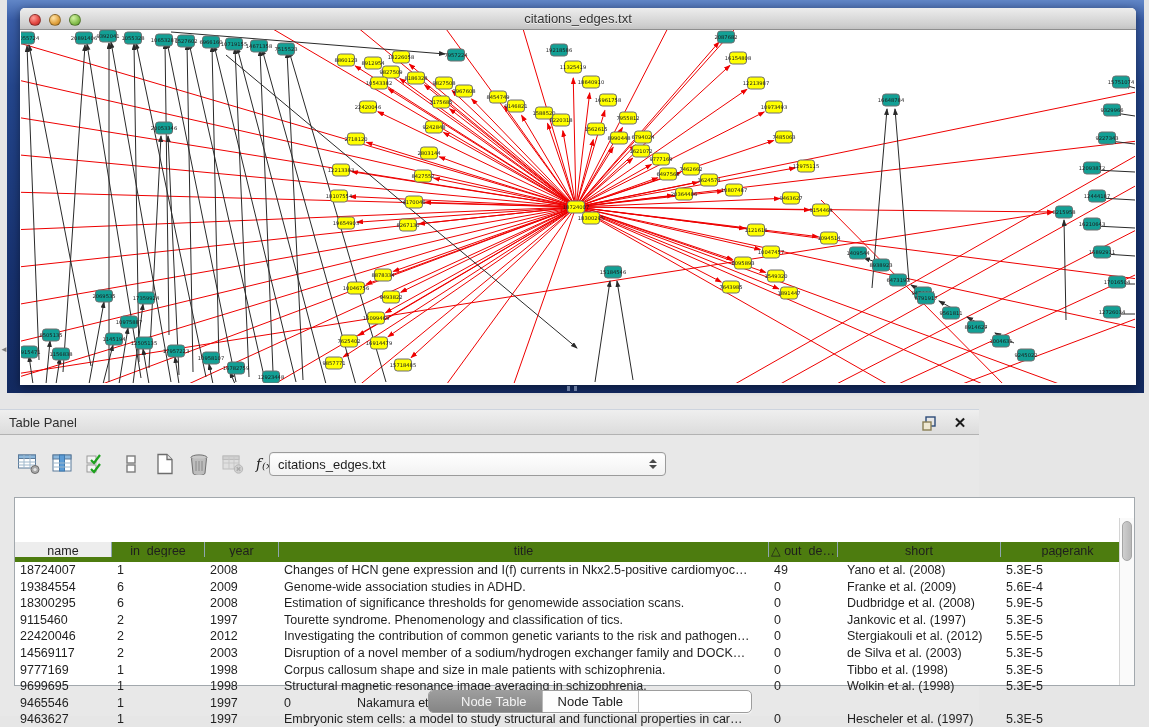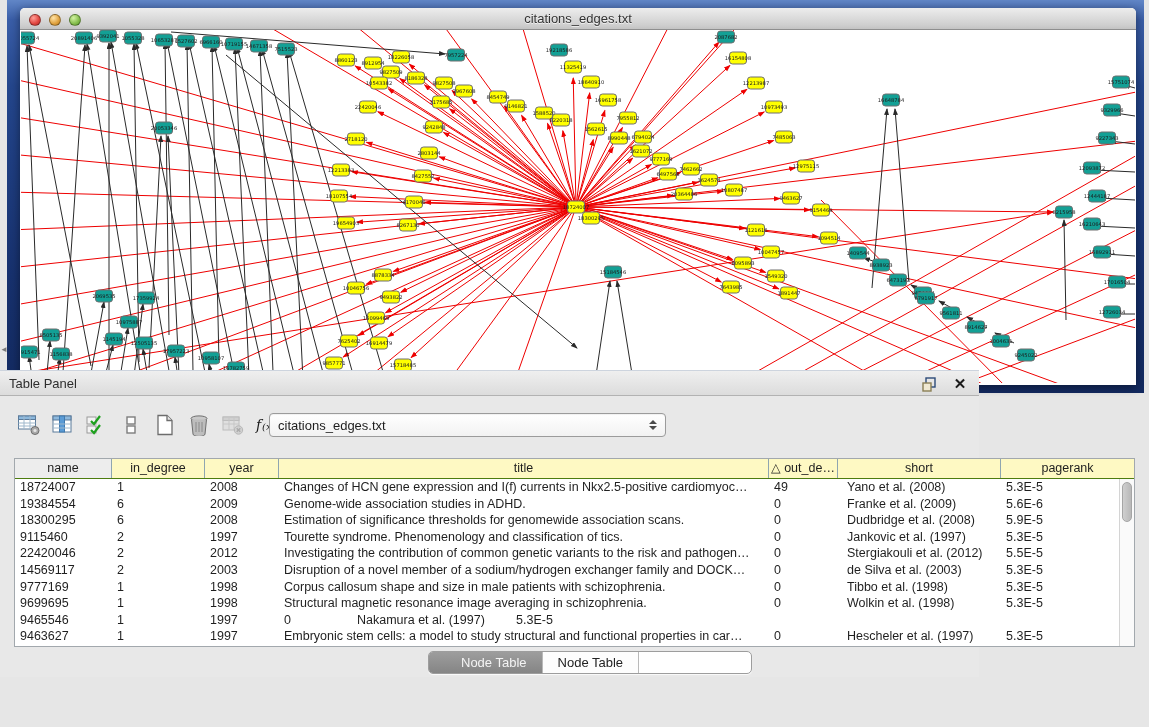--- a/index.html
+++ b/index.html
@@ -24,21 +24,21 @@
   .light.green  { background:radial-gradient(circle at 35% 30%,#d2f2a2,#84bd4c 60%,#5e9a2e); }
   .canvas-wrap { position:relative; width:1114px; height:353px; margin-left:1px;
     background:#fff; overflow:hidden; }
   svg text.nlab { font-family:"DejaVu Sans", sans-serif; font-size:5.2px; fill:#1c1c1c; }
   .collapse-arrow { position:absolute; left:0px; top:344px; width:7px; height:12px;
     color:#7a7a7a; font-size:8px; line-height:12px; text-align:center; }
   .split-handle { position:absolute; left:560px; top:386px; width:10px; height:5px;
     border-left:3px solid #8fa0c0; border-right:3px solid #8fa0c0; opacity:.7; }
 
   
-  .table-panel { position:absolute; left:0; top:370px; width:979px; height:307px; background:#e8e8e8; }
+  .table-panel { position:absolute; left:0; top:409px; width:979px; height:307px; background:#e8e8e8; }
   .tp-titlebar { position:relative; height:26px;
     background:linear-gradient(180deg,#efefef,#dcdcdc);
     border-top:1px solid #cdd4de; border-bottom:1px solid #b2b2b2; }
   .tp-title { position:absolute; left:9px; top:5px; font-size:13px; color:#2e2e2e; }
   .tp-buttons { position:absolute; right:10px; top:4px; display:flex; gap:12px; align-items:center; }
   .tp-btn { width:18px; height:18px; display:flex; align-items:center; justify-content:center; cursor:default; }
   .close-x { font-size:15px; font-weight:bold; color:#1c1c1c; line-height:18px; }
 
   .toolbar { position:absolute; left:14px; top:38px; height:34px; display:flex; align-items:center; }
   .tool-btn { width:30px; height:28px; display:flex; align-items:center; justify-content:center; margin-right:4px; border-radius:3px; }
@@ -46,21 +46,21 @@
     background:linear-gradient(180deg,#ffffff,#f2f2f2); border:1px solid #9b9b9b; border-radius:4px;
     display:flex; align-items:center; padding:0 8px; box-shadow:inset 0 1px 1px rgba(0,0,0,.06); }
   .combo-label { flex:1; font-size:13px; color:#1d1d1d; }
   .combo-arrows { display:flex; flex-direction:column; gap:2px; margin-left:6px; }
   .combo-arrows span { width:0; height:0; border-left:4px solid transparent; border-right:4px solid transparent; }
   .arr-up { border-bottom:4px solid #4a4a4a; }
   .arr-dn { border-top:4px solid #4a4a4a; }
 
   .tableview { position:absolute; left:14px; top:88px; width:1121px; height:189px;
     background:#fff; border:1px solid #a2a8ad; }
-  .thead { display:flex; height:20px; border-bottom:1px solid #4d7c0f; background:#fef9c3; }
+  .thead { display:flex; height:20px; border-bottom:5px solid #4d7c0f; background:#4d7c0f;margin-top:44px; }
   .th { font-size:12.5px; color:#1e1e1e; text-align:center; line-height:19px;
     border-right:1px solid #8fa6b0; overflow:hidden; white-space:nowrap; }
   .th.first { background:#ededed; }
   .th:last-child { border-right:none; }
   .tbody { position:relative; height:167px; overflow:hidden; }
   .tr { display:flex; height:16.6px; }
   .td { font-size:12.5px; color:#1f1f1f; line-height:16.5px; white-space:nowrap;
     overflow:hidden; padding-left:5px; }
   .td.c5 { padding-left:9px; }
   .vscroll { position:absolute; right:0; top:20px; bottom:0; width:15px;
@@ -812,21 +812,21 @@
             <div class="td c5" style="width: 163px; flex: 0 0 auto;">Yano et al. (2008)</div>
             <div class="td c6" style="flex: 1 1 0%;">5.3E-5</div>
           </div>
           <div class="tr">
             <div class="td c0" style="width: 97px; flex: 0 0 auto;">19384554</div>
             <div class="td c1" style="width: 93px; flex: 0 0 auto;">6</div>
             <div class="td c2" style="width: 74px; flex: 0 0 auto;">2009</div>
             <div class="td c3" style="width: 490px; flex: 0 0 auto;">Genome-wide association studies in ADHD.</div>
             <div class="td c4" style="width: 69px; flex: 0 0 auto;">0</div>
             <div class="td c5" style="width: 163px; flex: 0 0 auto;">Franke et al. (2009)</div>
-            <div class="td c6" style="flex: 1 1 0%;">5.6E-6</div>
+            <div class="td c6" style="flex: 1 1 0%;">5.6E-4</div>
           </div>
           <div class="tr">
             <div class="td c0" style="width: 97px; flex: 0 0 auto;">18300295</div>
             <div class="td c1" style="width: 93px; flex: 0 0 auto;">6</div>
             <div class="td c2" style="width: 74px; flex: 0 0 auto;">2008</div>
             <div class="td c3" style="width: 490px; flex: 0 0 auto;">Estimation of significance thresholds for genomewide association scans.</div>
             <div class="td c4" style="width: 69px; flex: 0 0 auto;">0</div>
             <div class="td c5" style="width: 163px; flex: 0 0 auto;">Dudbridge et al. (2008)</div>
             <div class="td c6" style="flex: 1 1 0%;">5.9E-5</div>
           </div>

